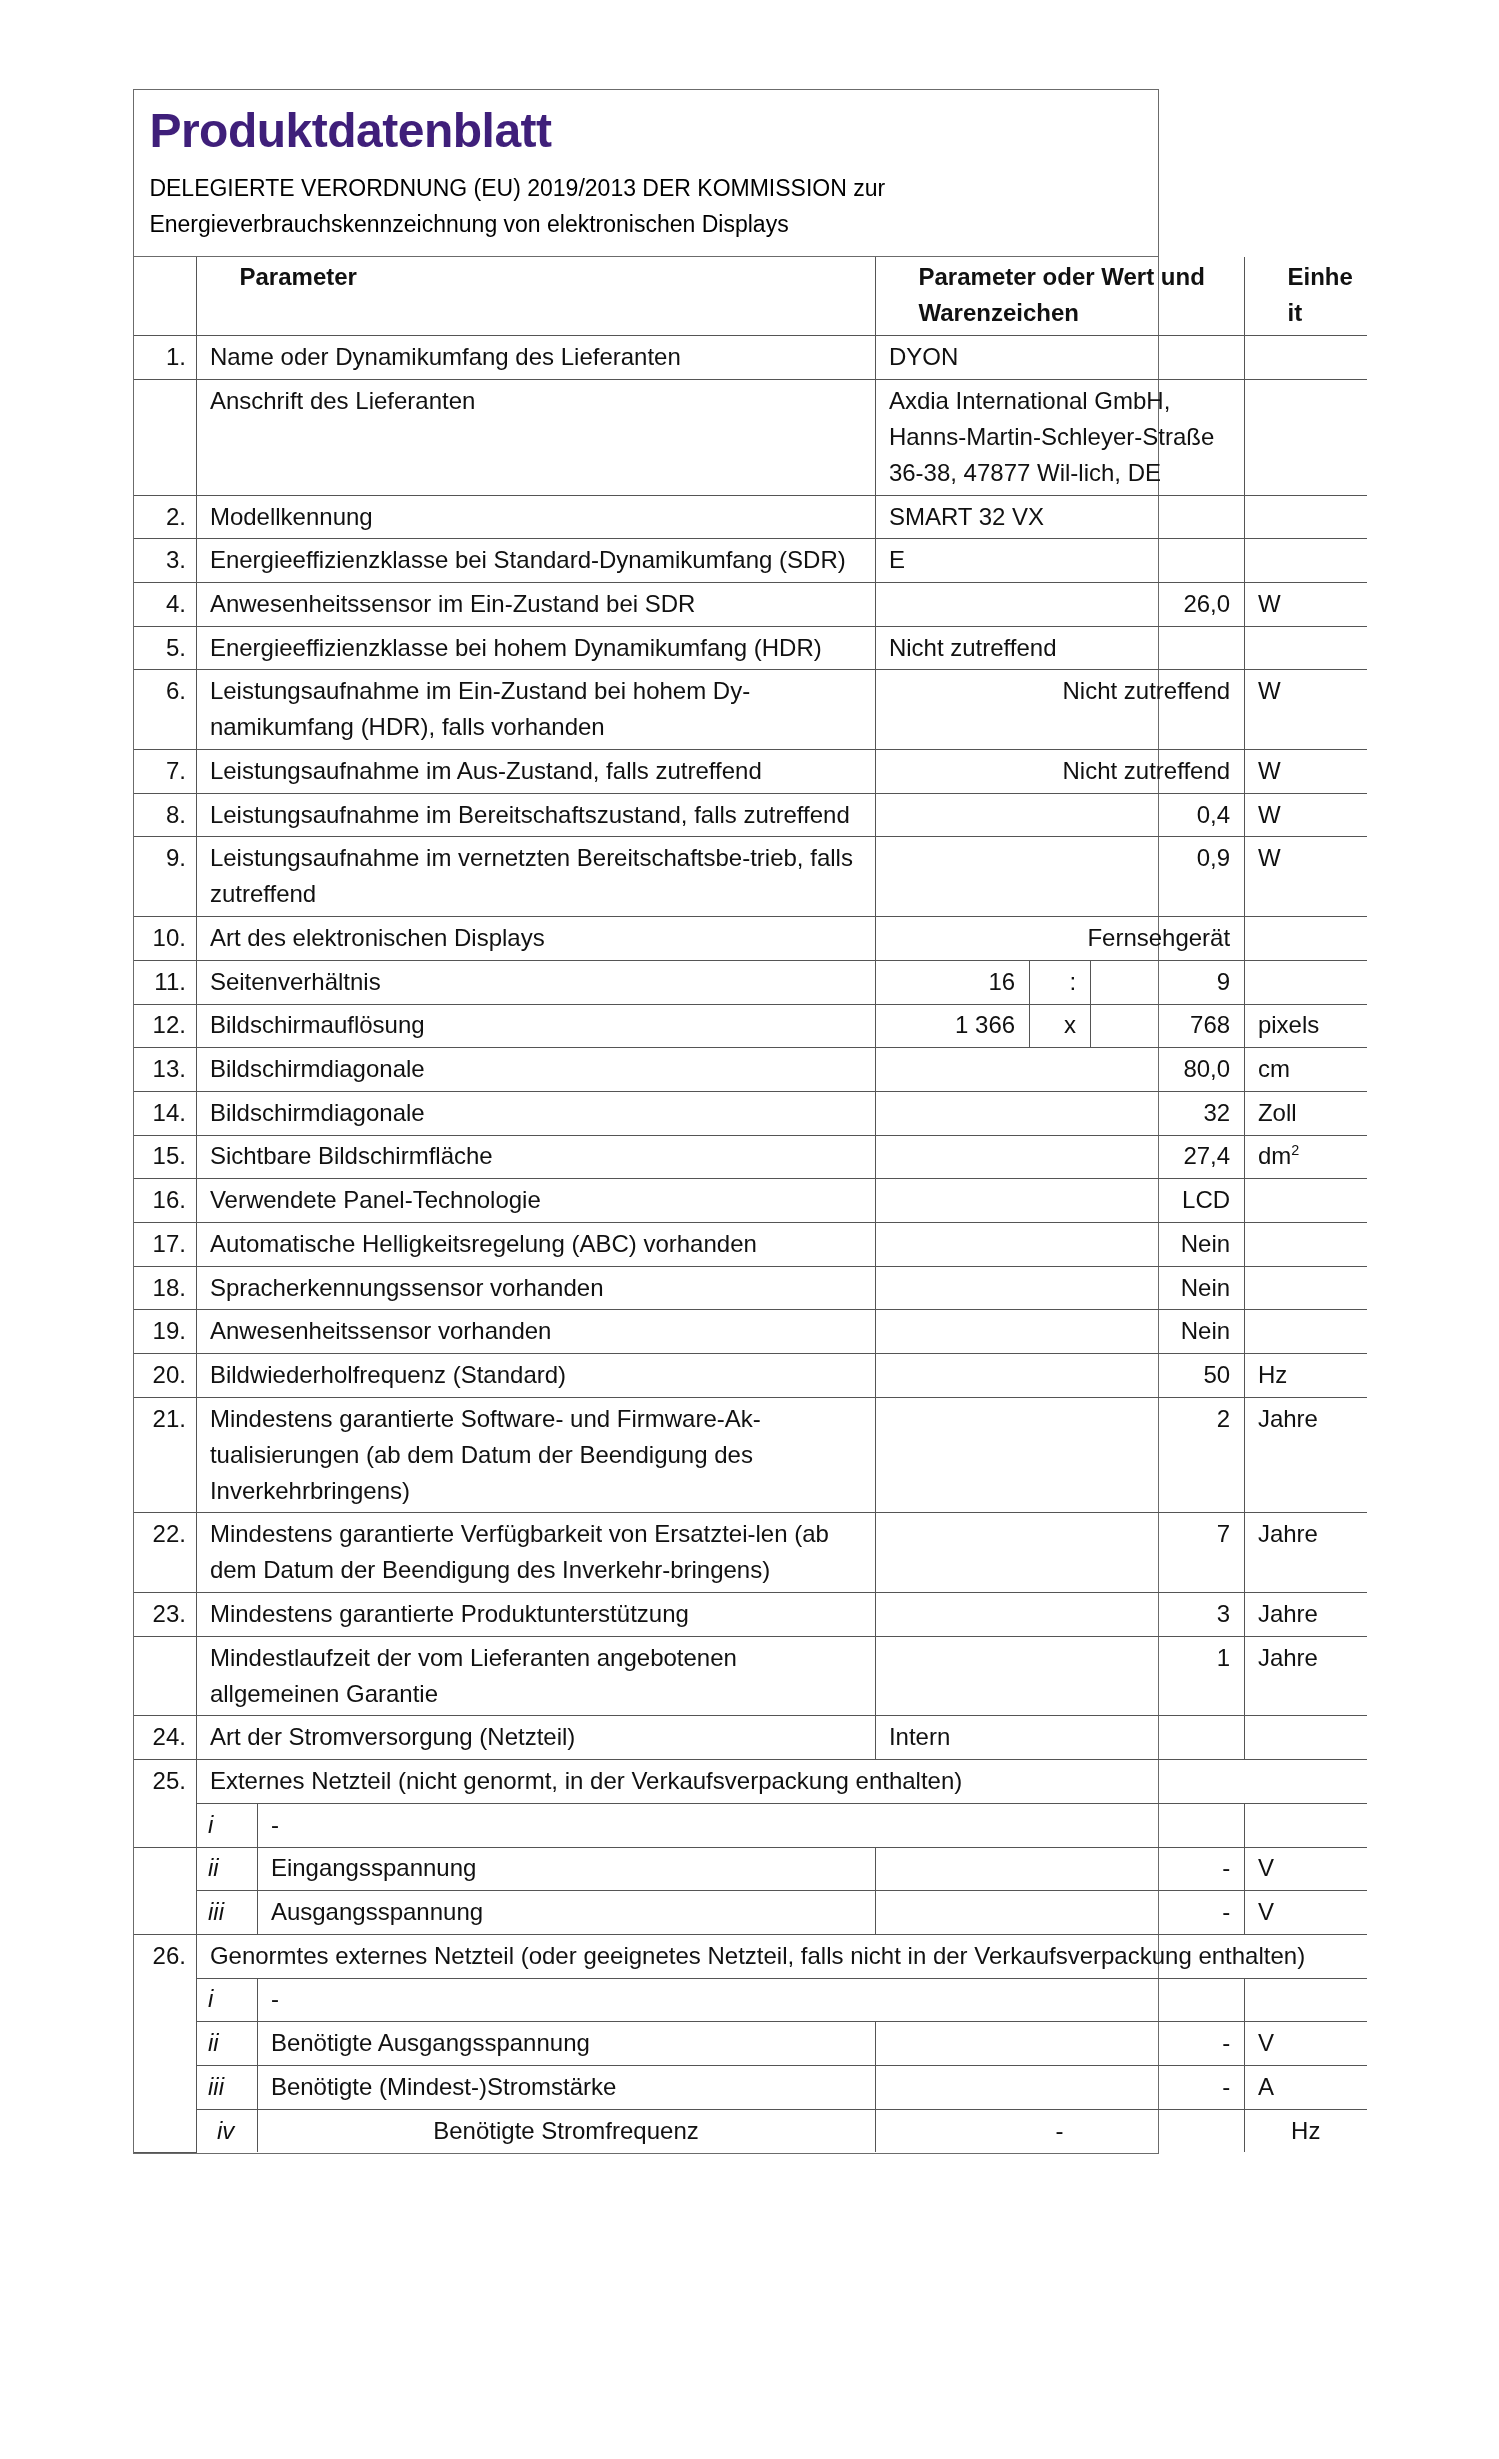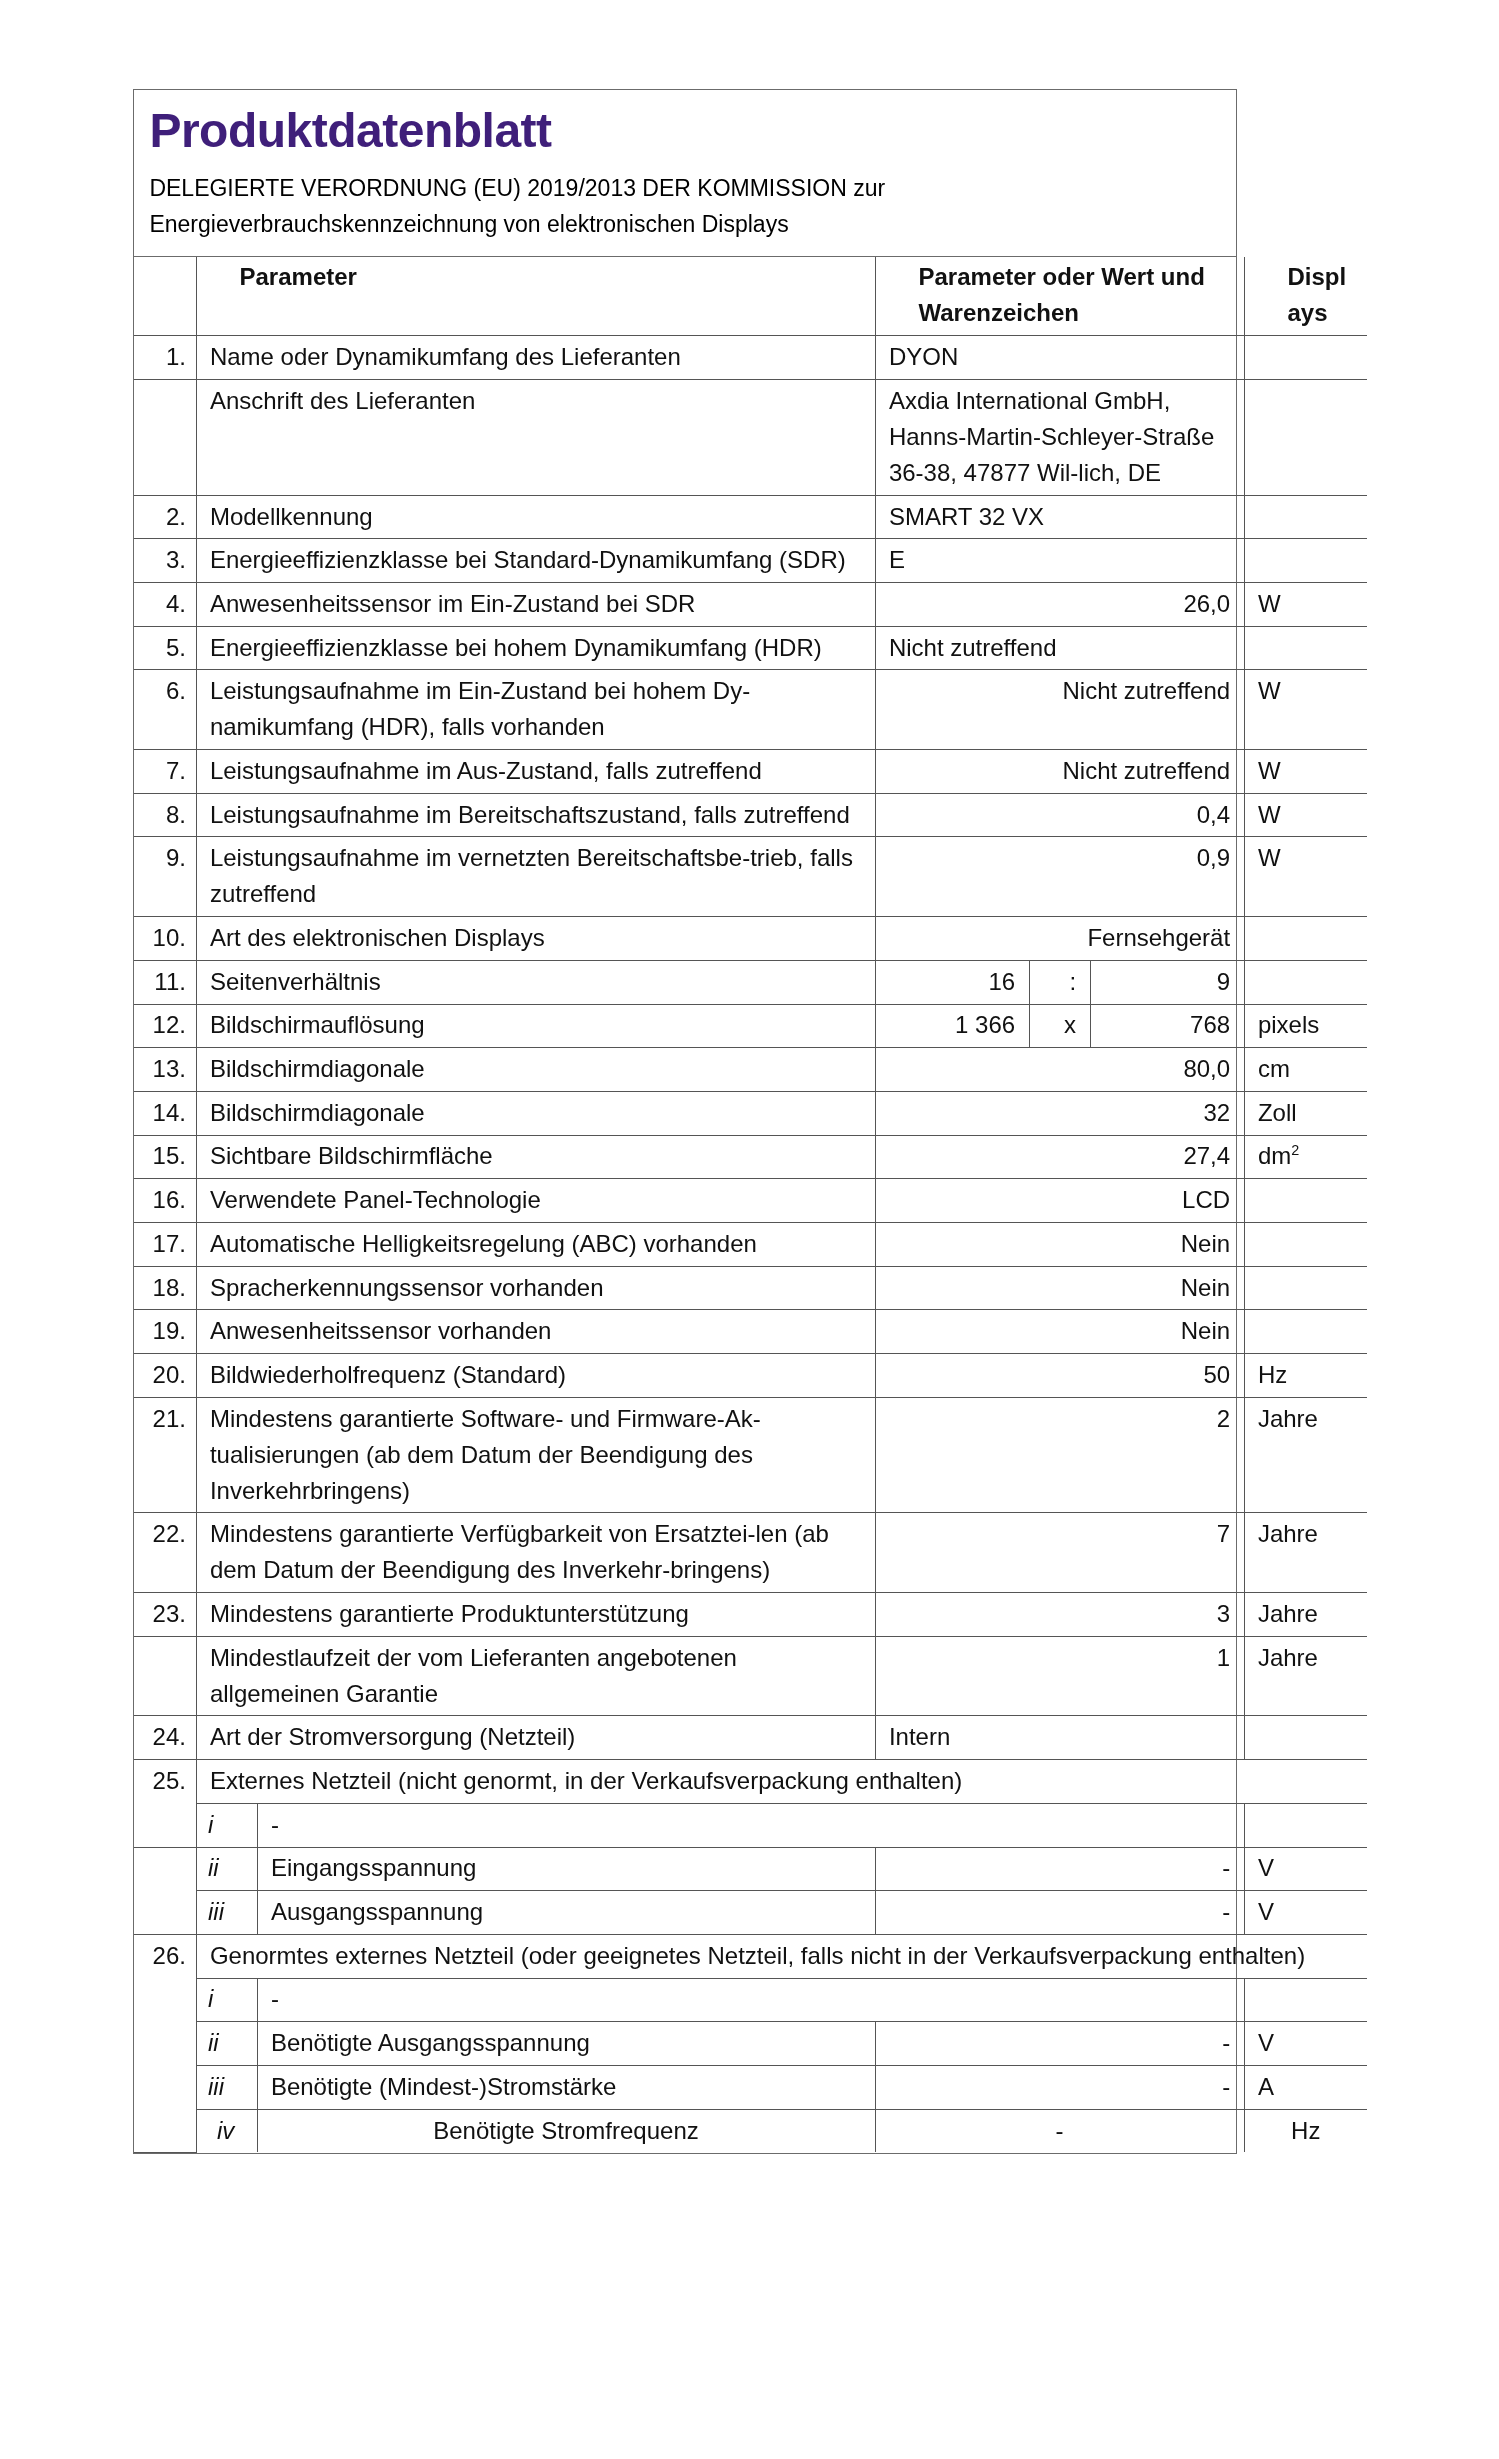--- a/index.html
+++ b/index.html
@@ -1,17 +1,17 @@
 <!DOCTYPE html>
 <html><head>
 <meta charset="utf-8">
 <style>
   html, body { margin: 0; padding: 0; background: #ffffff; }
   body { width: 1500px; height: 2459px; position: relative; font-family: "Liberation Sans", "DejaVu Sans", sans-serif; color: #111111; }
-  .sheet { position: absolute; left: 133px; top: 89px; width: 1104px; border: 1.9px solid #6b6b6b; box-sizing: border-box; }
+  .sheet { position: absolute; left: 133px; top: 89px; width: 1026px; border: 1.9px solid #6b6b6b; box-sizing: border-box; }
   .head { padding: 5.8px 15.4px 13.4px 15.4px; border-bottom: 1.9px solid #6b6b6b; }
   .title { font-family: "Liberation Sans", sans-serif; font-weight: bold; font-size: 48px; color: #3f1f7a; line-height: 61px; letter-spacing: -0.5px; margin: 3.8px 0 9.6px 0; }
   .subtitle { font-size: 23px; line-height: 36px; color: #000000; }
   table { border-collapse: collapse; width: 100%; table-layout: fixed; }
   td { border: 1.4px solid #555555; font-size: 24px; line-height: 36px; padding: 2.9px 13.4px 3.8px 13.4px; vertical-align: top; word-wrap: break-word; }
   tr:first-child td { border-top: none; }
   td.c-num { text-align: right; padding-right: 9.6px; padding-left: 3.8px; }
   td:first-child { border-left: none; }
   td:last-child { border-right: none; }
   tr:last-child td { border-bottom: none; text-align: center; }
@@ -41,21 +41,21 @@
       <col style="width:154px">
       <col style="width:61px">
       <col style="width:154px">
       <col style="width:123px">
     </colgroup>
     <tbody id="tbody">
       <tr class="hdr">
         <td></td>
         <td colspan="2">Parameter</td>
         <td colspan="3">Parameter oder Wert und Warenzeichen</td>
-        <td>Displays</td>
+        <td>Einheit</td>
       </tr>
     <tr>
           <td class="c-num">1.</td>
           <td colspan="2">Name oder Dynamikumfang des Lieferanten</td>
           <td colspan="3">DYON</td>
           <td></td>
         </tr>
         <tr>
           <td class="c-num"></td>
           <td colspan="2">Anschrift des Lieferanten</td>

